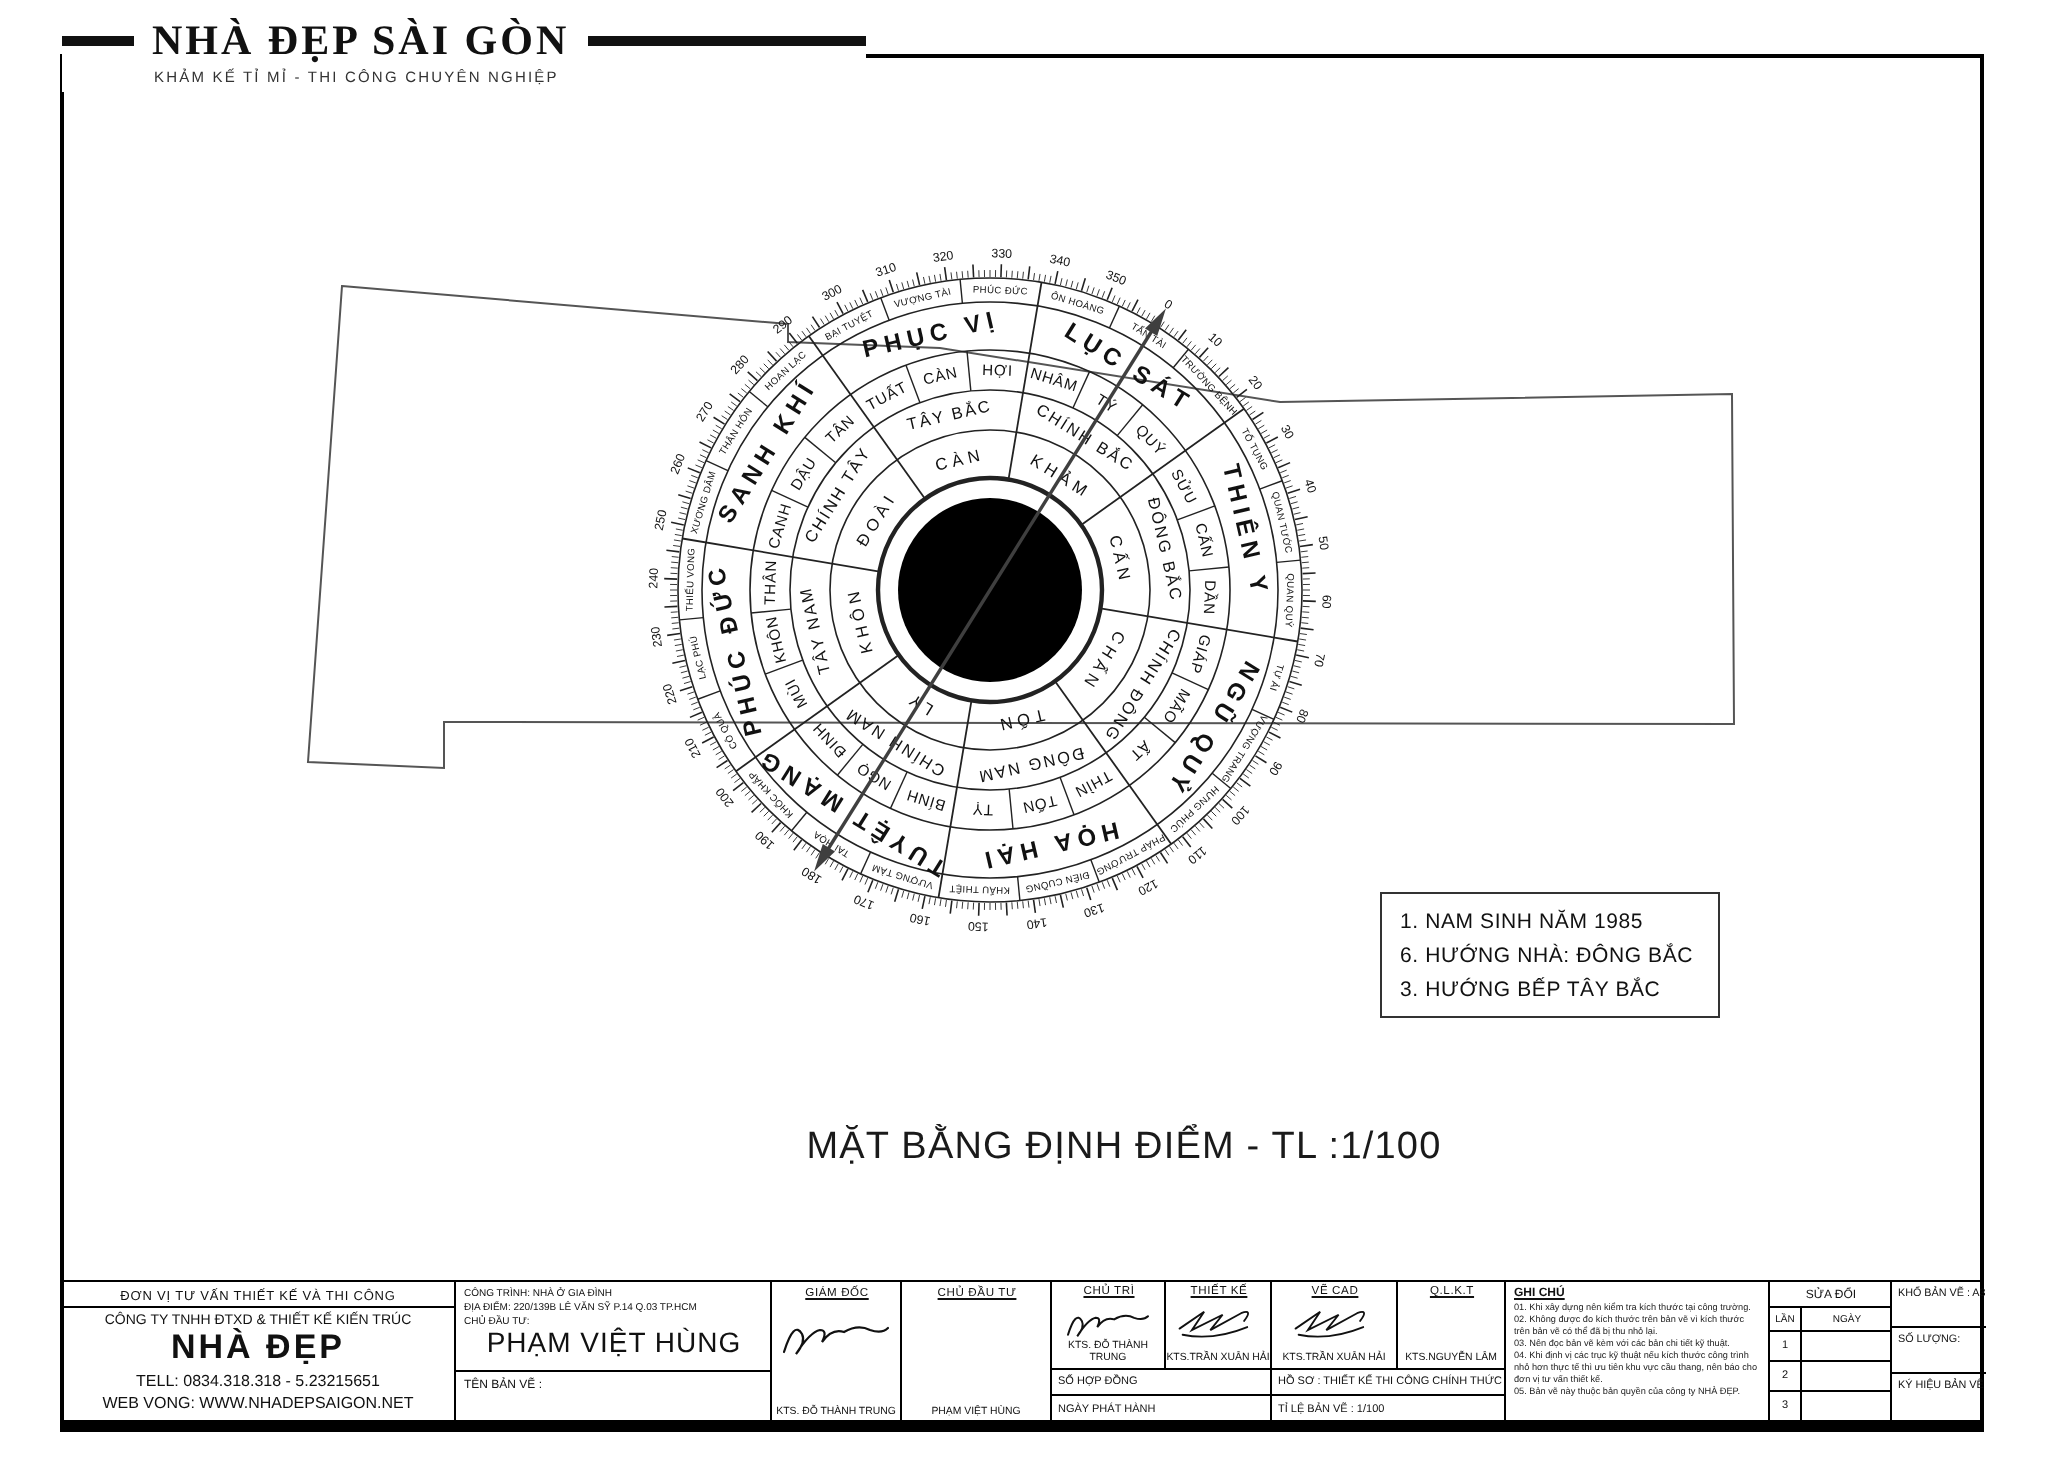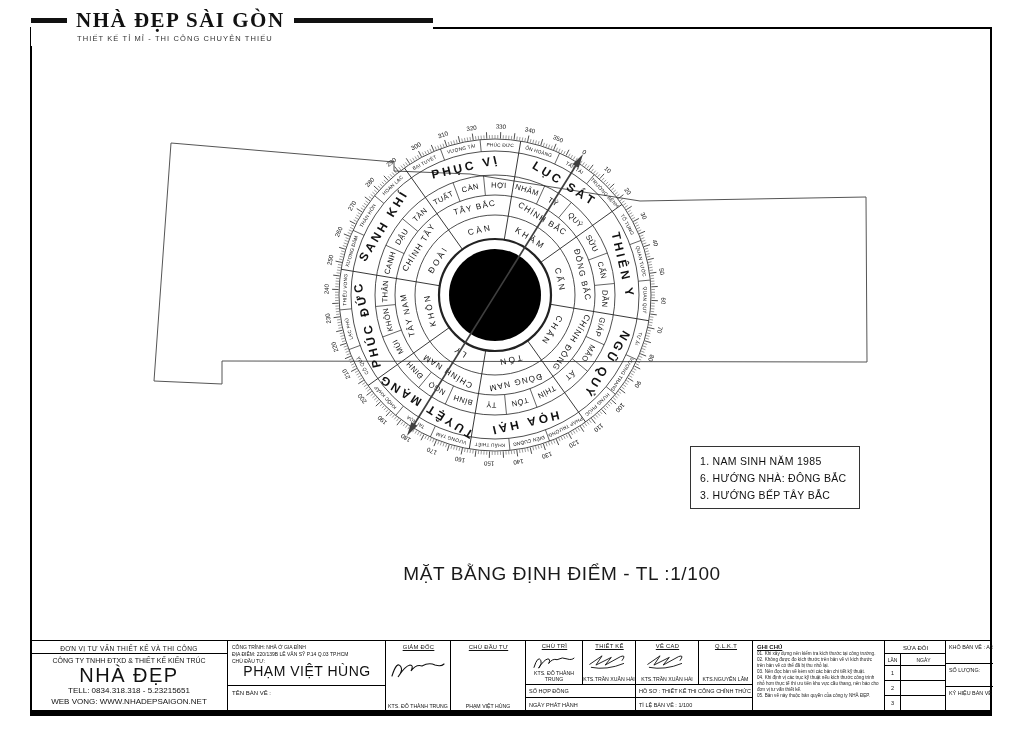--- a/index.html
+++ b/index.html
@@ -576,37 +576,37 @@
         <polygon points="495,461 491.4,447 498.6,447" fill="#3f3f3f"></polygon>
       </g>
   </svg>
 
   <div id="logo">
     <div class="logo-row">
       <div class="logo-bar" id="logo-bar-left"></div>
       <div id="logo-title">NHÀ ĐẸP SÀI GÒN</div>
       <div class="logo-bar" id="logo-bar-right"></div>
     </div>
-    <div id="logo-tagline">THIẾT KẾ TỈ MỈ - THI CÔNG CHUYÊN THIẾU</div>
+    <div id="logo-tagline">KHẢM KẾ TỈ MỈ - THI CÔNG CHUYÊN NGHIỆP</div>
   </div>
 
   <div id="notes-box">
     <div>1. NAM SINH NĂM 1985</div>
     <div>6. HƯỚNG NHÀ: ĐÔNG BẮC</div>
     <div>3. HƯỚNG BẾP TÂY BẮC</div>
   </div>
 
   <div id="main-title">MẶT BẰNG ĐỊNH ĐIỂM - TL :1/100</div>
 
   <div id="title-block">
 
     <div class="tb" style="left:0;top:0;width:196px;height:70px;">
       <div class="tb bb ctr" style="left:0;top:0;width:196px;height:13px;padding-top:4px;font-size:6.5px;letter-spacing:0.4px;">ĐƠN VỊ TƯ VẤN THIẾT KẾ VÀ THI CÔNG</div>
       <div class="tb ctr" style="left:0;top:16px;width:196px;font-size:7px;">CÔNG TY TNHH ĐTXD &amp; THIẾT KẾ KIẾN TRÚC</div>
-      <div class="tb ctr" style="left:0;top:23px;width:196px;font-size:20px;font-weight:normal;letter-spacing:1.5px;">NHÀ ĐẸP</div>
+      <div class="tb ctr" style="left:0;top:23px;width:196px;font-size:17px;font-weight:bold;letter-spacing:1.5px;">NHÀ ĐẸP</div>
       <div class="tb ctr" style="left:0;top:45px;width:196px;font-size:8px;">TELL: 0834.318.318  -  5.23215651</div>
       <div class="tb ctr" style="left:0;top:56px;width:196px;font-size:8px;">WEB VONG: WWW.NHADEPSAIGON.NET</div>
     </div>
 
     <div class="tb bl" style="left:196px;top:0;width:158px;height:70px;">
       <div class="tb tiny" style="left:4px;top:3px;width:152px;font-size:5px;">CÔNG TRÌNH: NHÀ Ở GIA ĐÌNH</div>
       <div class="tb tiny" style="left:4px;top:10px;width:152px;font-size:5px;">ĐỊA ĐIỂM: 220/139B LÊ VĂN SỸ P.14 Q.03 TP.HCM</div>
       <div class="tb tiny" style="left:4px;top:17px;width:60px;font-size:5px;">CHỦ ĐẦU TƯ:</div>
       <div class="tb ctr" style="left:0;top:22px;width:158px;font-size:14px;letter-spacing:0.5px;">PHẠM VIỆT HÙNG</div>
       <div class="tb bt" style="left:0;top:44px;width:158px;height:1px;"></div>

